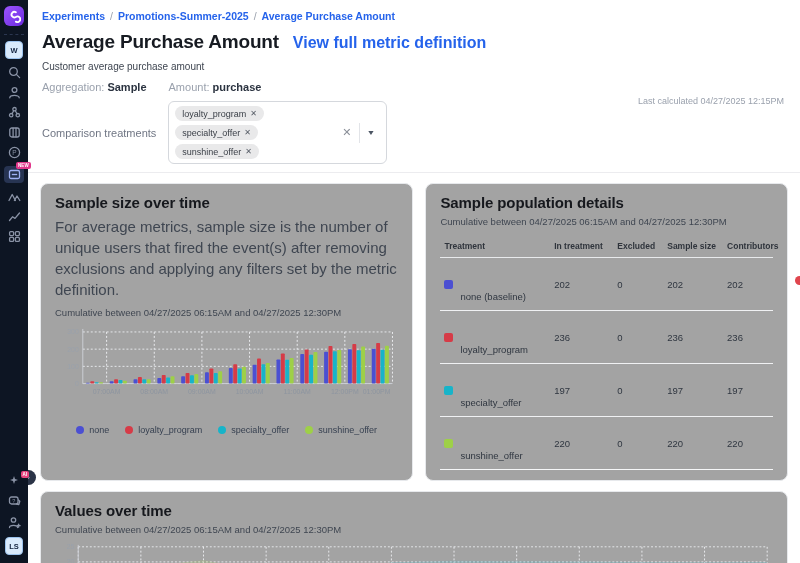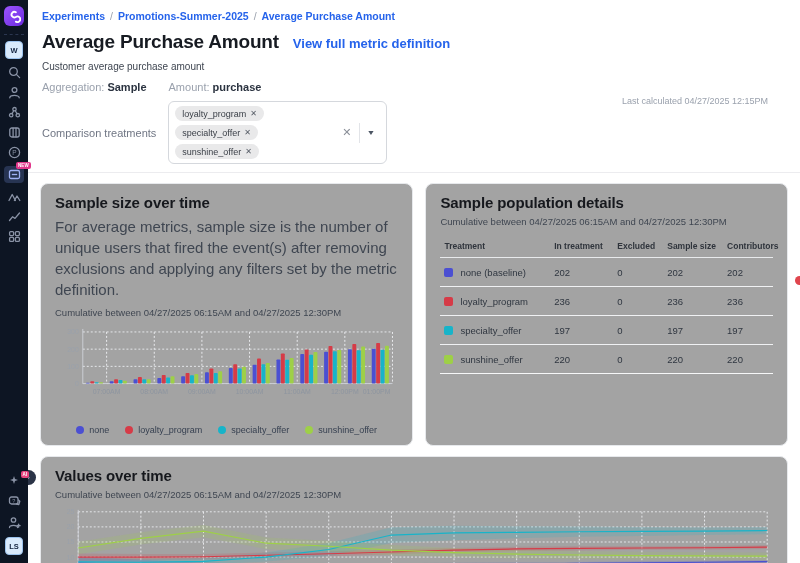--- a/index.html
+++ b/index.html
@@ -25,35 +25,35 @@
   .edge-dot { position:absolute; right:-4px; top:276px; width:9px; height:9px; background:#e0454d; border-radius:50%; z-index:9; }
 
   
   .main { flex:1; display:flex; flex-direction:column; overflow:hidden; }
   .page-header { padding:10px 14px 8px 14px; position:relative; border-bottom:1px solid #ececef; flex-shrink:0; }
   .breadcrumb { font-size:10.5px; font-weight:bold; color:#2563eb; }
   .breadcrumb .sep { color:#9aa1ad; font-weight:normal; margin:0 5px; }
   .breadcrumb a { color:#2563eb; text-decoration:none; cursor:pointer; }
   .title-row { display:flex; align-items:baseline; gap:14px; margin-top:9px; }
   .page-title { font-size:19px; font-weight:bold; color:#171b22; letter-spacing:-0.2px; }
-  .def-link { font-size:13px; font-weight:bold; color:#2563eb; cursor:pointer; }
+  .def-link { font-size:16px; font-weight:bold; color:#2563eb; cursor:pointer; }
   .subtitle { margin-top:8px; font-size:10px; color:#3f4651; }
   .agg-row { margin-top:9px; font-size:11px; color:#9aa1ad; }
   .agg-row b { color:#2b3340; font-weight:bold; margin-left:3px; }
   .agg-gap { display:inline-block; width:22px; }
   .comp-row { margin-top:8px; display:flex; align-items:center; }
   .comp-label { font-size:11px; color:#707684; margin-right:12px; }
   .select-box { border:1px solid #d5d8dd; border-radius:6px; padding:4px 4px 4px 6px; display:flex; align-items:center; background:#fff; cursor:pointer; }
   .chips { display:flex; flex-wrap:wrap; gap:4px; width:160px; }
   .chip { background:#e9e9ea; border-radius:9px; padding:2.5px 7px; font-size:9px; color:#3a3f47; display:flex; align-items:center; gap:4px; white-space:nowrap; cursor:pointer; }
   .chip .x { color:#565c66; font-size:8px; cursor:pointer; }
   .clear-x { font-size:11px; color:#8a8f98; padding:0 7px; cursor:pointer; }
   .vdiv { width:1px; height:20px; background:#e2e4e8; }
   .chev { font-size:9px; color:#4b5563; padding:0 7px; cursor:pointer; }
-  .last-calc { position:absolute; right:32px; top:96px; font-size:9px; color:#9aa1ad; }
+  .last-calc { position:absolute; right:16px; top:96px; font-size:9px; color:#9aa1ad; }
 
   
   .content { padding:10px 12px; display:flex; flex-direction:column; gap:10px; overflow:hidden; }
   .cards-row { display:grid; grid-template-columns:1.03fr 1fr; gap:12px; }
   .card { border:1px solid #e7e9ec; border-radius:8px; background:#a3a3a3; padding:10px 14px; }
   .card h2 { font-size:15px; font-weight:bold; color:#16181d; margin-bottom:5px; letter-spacing:-0.1px; }
   .desc { font-size:15px; color:#3f4651; line-height:1.4; }
   .cum { font-size:9.5px; color:#3f4651; margin-top:7px; }
   .chart-wrap { margin-top:6px; }
   svg.chart text { font-family:"Liberation Sans",sans-serif; }
@@ -61,21 +61,21 @@
   .legend .li { display:flex; align-items:center; gap:5px; font-size:9px; color:#374151; }
   .legend .li i { width:8px; height:8px; border-radius:50%; display:inline-block; }
 
   
   table { width:100%; border-collapse:collapse; margin-top:8px; table-layout:fixed; }
   th { font-size:8.5px; font-weight:bold; color:#2f343c; text-align:left; padding:6px 4px; border-bottom:1px solid #e8eaec; }
   td { font-size:9.5px; color:#2f3640; padding:8.5px 4px; border-bottom:1px solid #f0f1f3; }
   tr:last-child td { border-bottom:1px solid #f6f7f8; }
   .tname { display:flex; align-items:center; gap:7px; overflow:hidden; }
   .sw { width:9px; height:9px; border-radius:2px; flex-shrink:0; display:inline-block; }
-  .nm { white-space:nowrap; overflow:hidden; }
+  .nm { white-space:nowrap; overflow:hidden;margin-top:24px; }
 </style>
 </head>
 <body>
 
 <div class="app">
 
   <aside class="sidebar">
     <div class="logo">
       <svg width="13" height="13" viewBox="0 0 14 14">
           <path d="M8.5 2.5 a3 3 0 1 0 0 5 a3 3 0 1 1 0 5" stroke="#fff" stroke-width="2" fill="none" stroke-linecap="round"></path>

